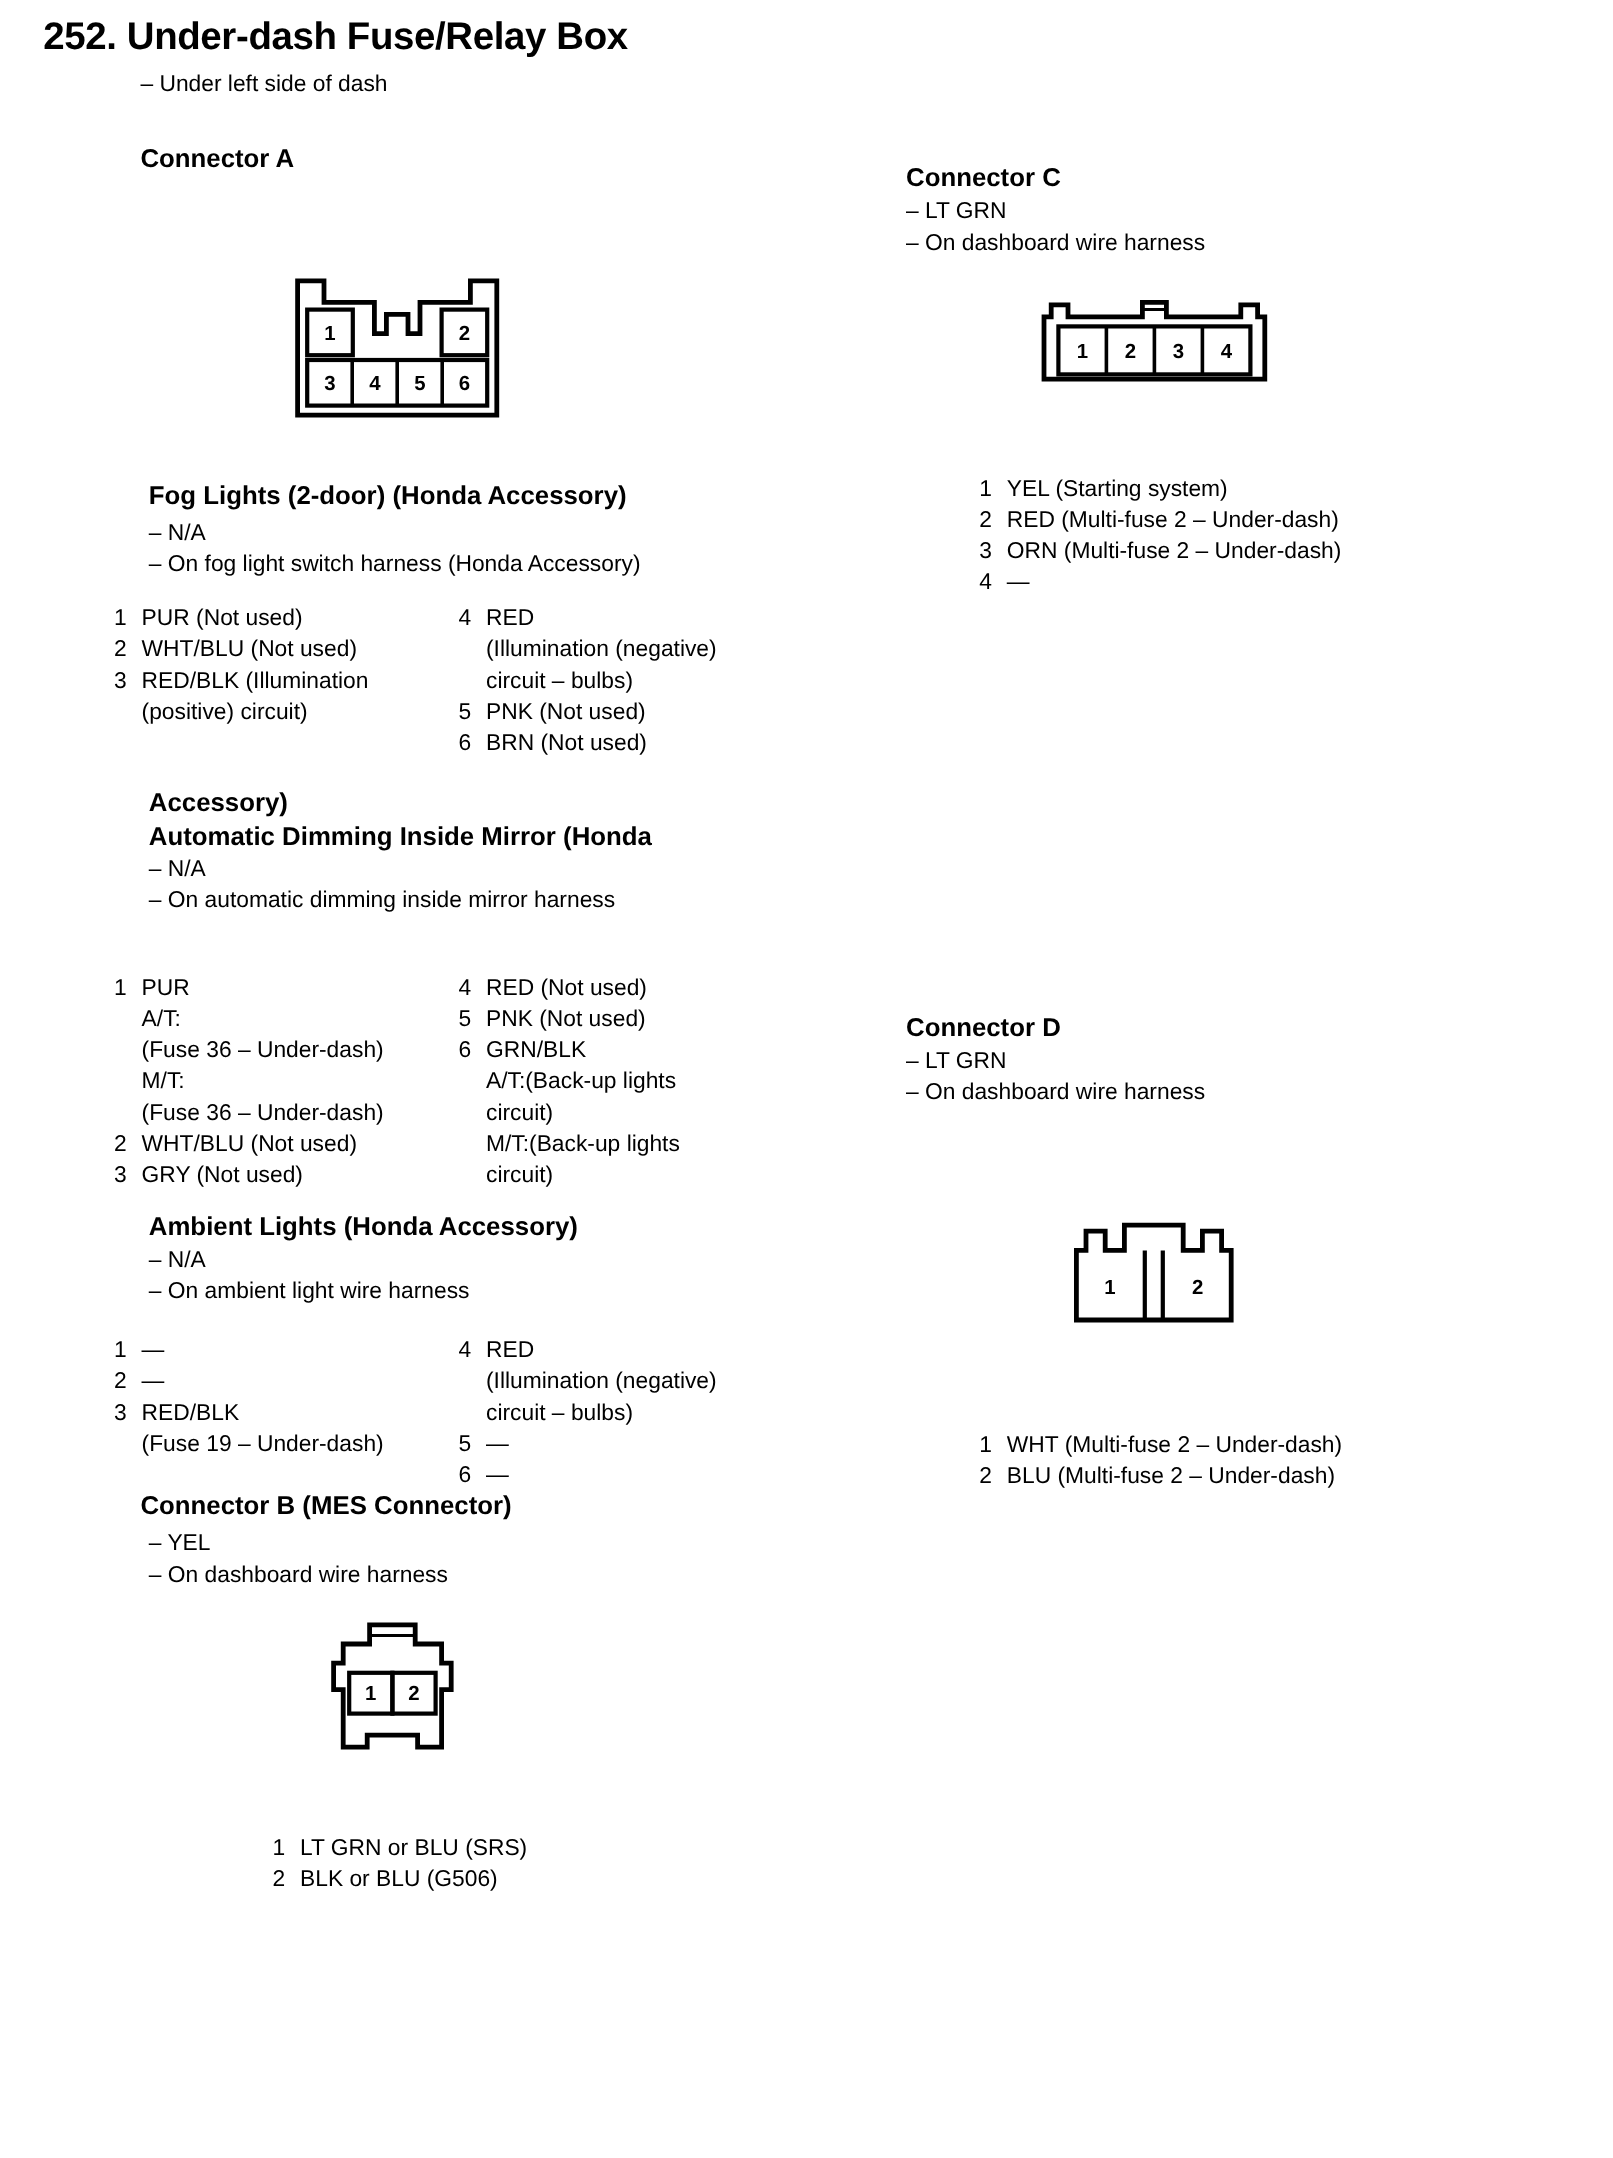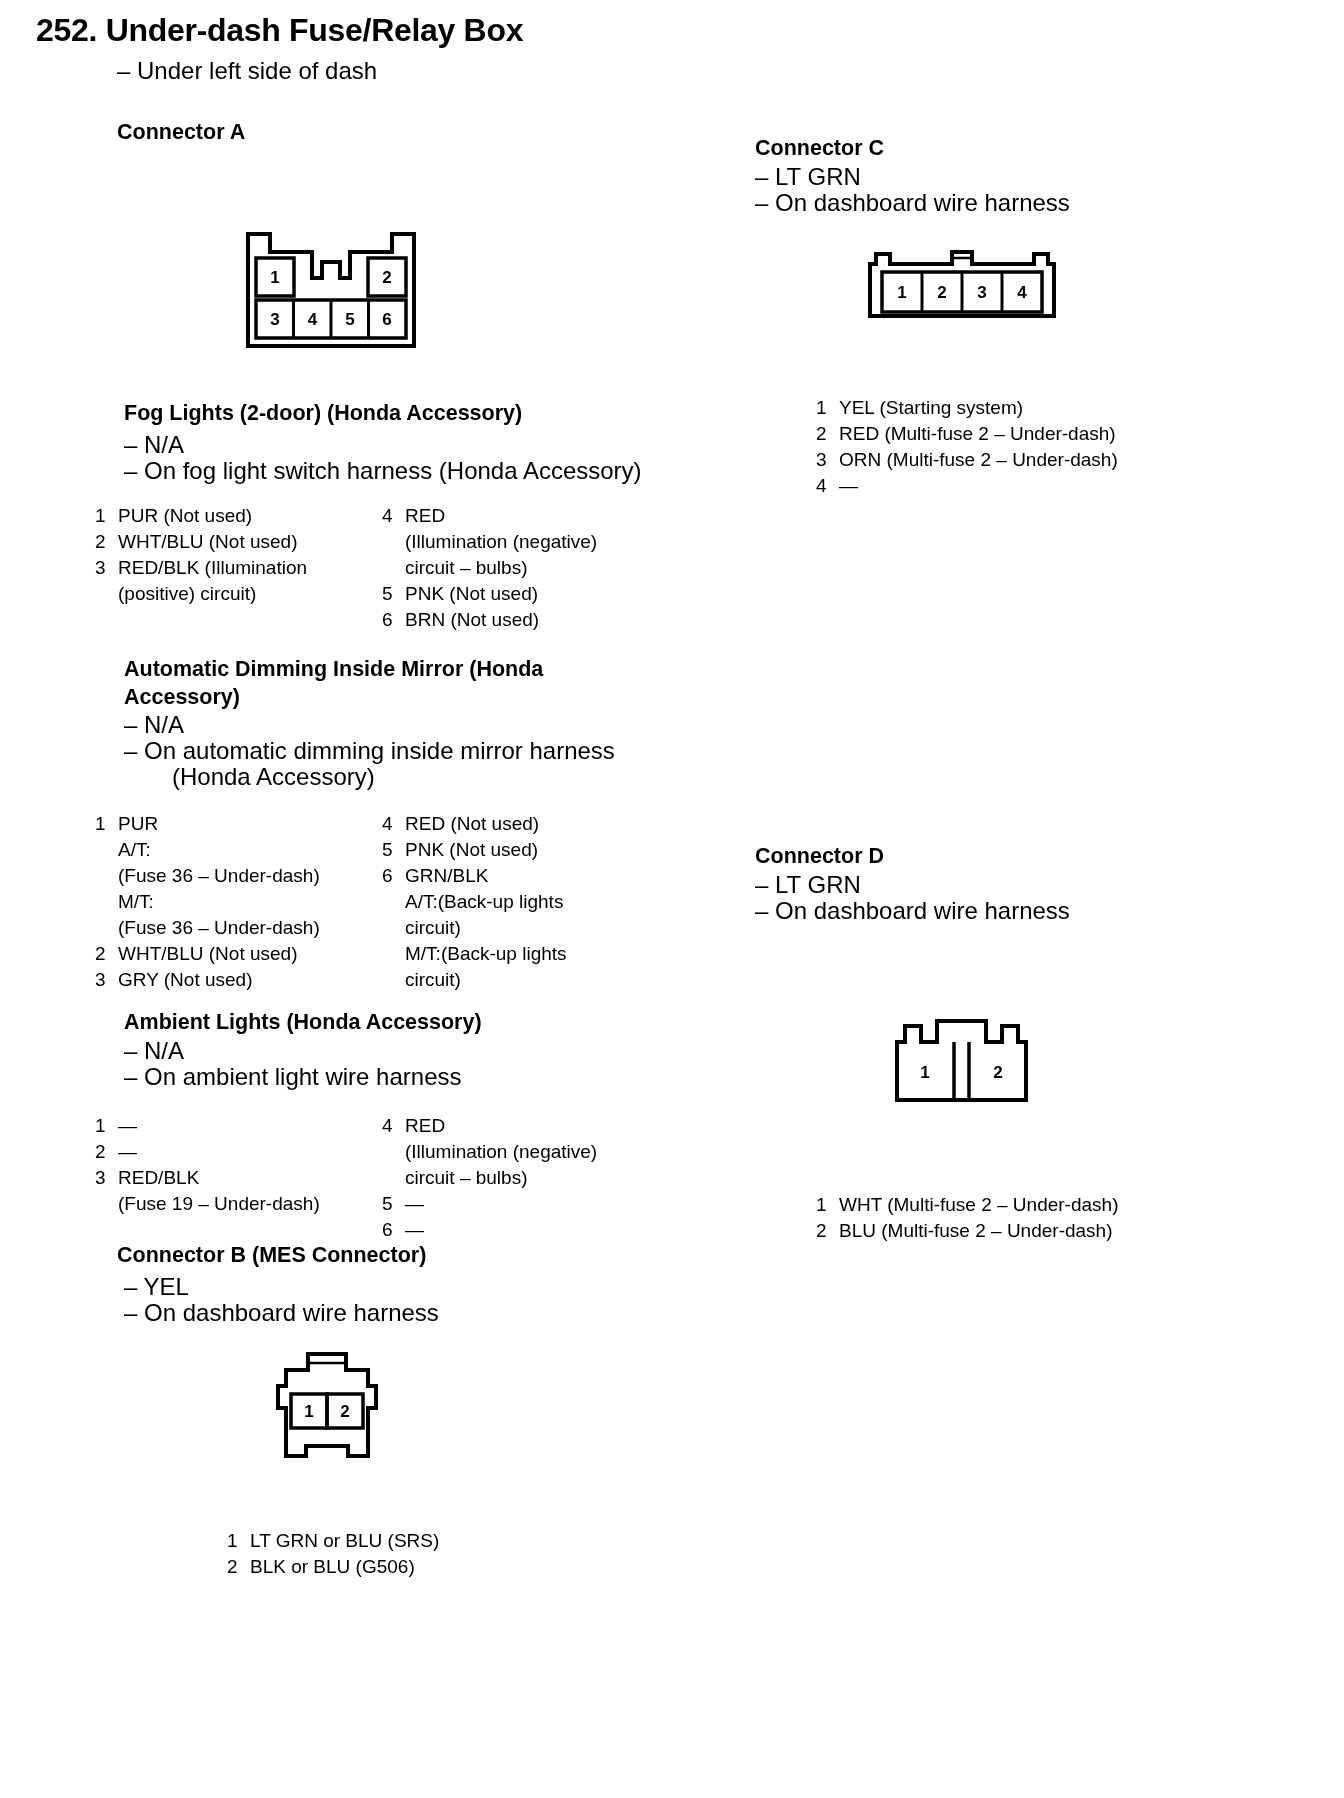--- a/index.html
+++ b/index.html
@@ -2,21 +2,21 @@
 <html><head>
 <meta charset="utf-8">
 <style>
   * { margin:0; padding:0; box-sizing:border-box; }
   html,body { background:#fff; }
   body { font-family:"Liberation Sans", sans-serif; color:#000; }
   .page { position:relative; width:1196px; height:1798px; background:#ffffff; overflow:hidden; }
   .abs { position:absolute; }
   .title { font-size:32px; font-weight:700; letter-spacing:-0.3px; }
   .h { font-size:21.5px; font-weight:700; line-height:28px; }
-  .note { font-size:24px; line-height:26px; white-space:nowrap; }
+  .note { font-size:19px; line-height:26px; white-space:nowrap; }
   .indent { padding-left:48px; }
   .pincol { font-size:19px; white-space:nowrap; }
   .pinline { display:flex; line-height:26px; }
   .pn { width:23px; flex:none; }
   .pt { flex:none; }
   svg text { font-family:"Liberation Sans", sans-serif; font-size:17px; font-weight:700; text-anchor:middle; fill:#000; }
 </style>
 </head>
 <body>
 
@@ -84,27 +84,26 @@
         <span class="pn">5</span>
         <span class="pt">PNK (Not used)</span>
       </div>
     <div class="pinline">
         <span class="pn">6</span>
         <span class="pt">BRN (Not used)</span>
       </div>
   </div>
 
   <div class="abs h" style="left:124px;top:655px">
+    <div>Accessory)</div>
     <div>Automatic Dimming Inside Mirror (Honda</div>
-    <div>Accessory)</div>
   </div>
   <div class="abs note" style="left:124px;top:712px">
     <div>– N/A</div>
     <div>– On automatic dimming inside mirror harness</div>
-    <div class="indent">(Honda Accessory)</div>
   </div>
 
   <div class="abs pincol" style="left:95px;top:811px">
     <div class="pinline">
         <span class="pn">1</span>
         <span class="pt">PUR</span>
       </div>
     <div class="pinline">
         <span class="pn"></span>
         <span class="pt">A/T:</span>

